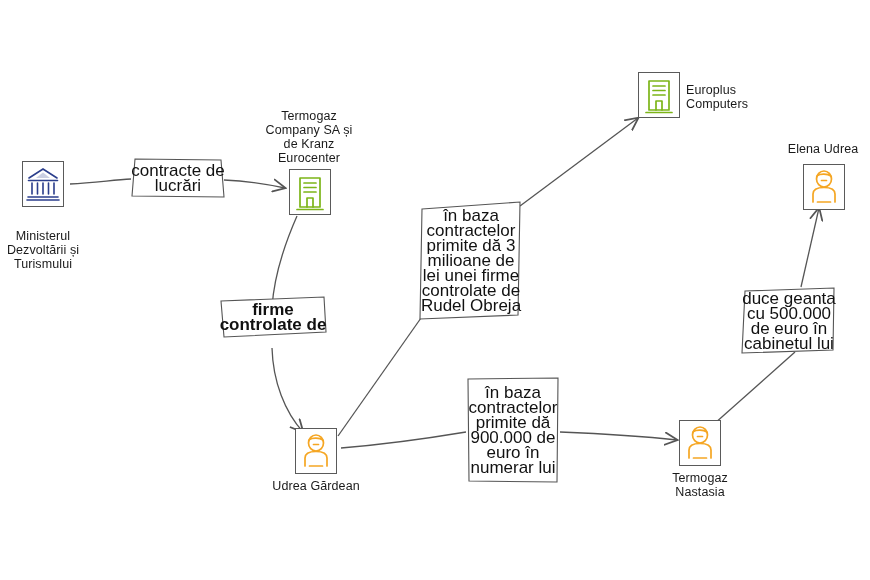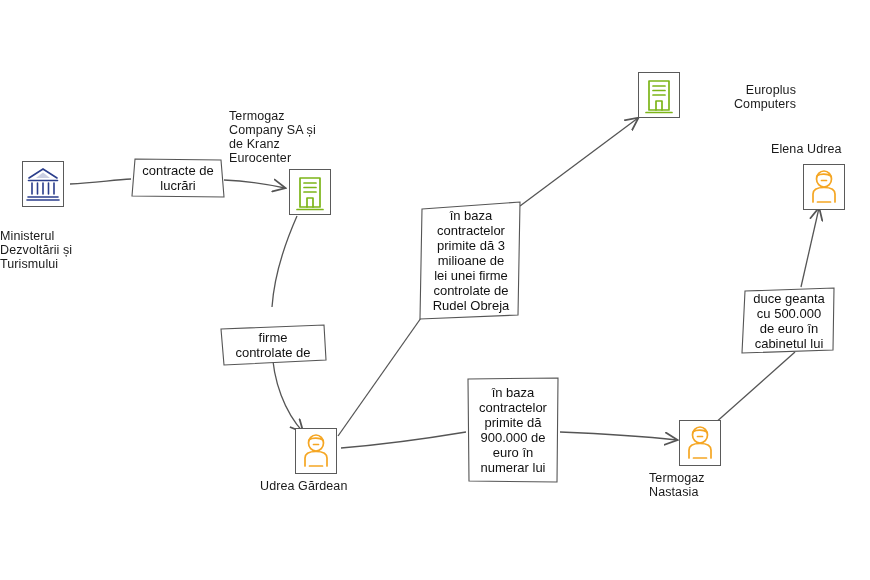--- a/index.html
+++ b/index.html
@@ -33,30 +33,31 @@
     border: 1px solid #5a5a5a;
     background: #ffffff;
     box-sizing: border-box;
   }
   .node-icon svg { display: block; }
   .node-label {
     position: absolute;
     font-size: 12.5px;
     color: #1a1a1a;
     line-height: 14px;
+    text-align: center;
     white-space: pre;
     letter-spacing: 0.1px;
   }
   .node-label.left-align {
-    text-align: right;
+    text-align: left;
     white-space: pre;
   }
   .edge-label {
     position: absolute;
-    font-size: 13px;
+    font-size: 17px;
     color: #111111;
     line-height: 15px;
     text-align: center;
     white-space: pre;
     display: flex;
     align-items: center;
     justify-content: center;
   }
   .edge-label .lbl-text {
     position: relative;
@@ -200,21 +201,21 @@
   </div>
 
   <div class="edge-label" style="left:131px; top:157px; width:94px; height:42px;">
     <svg width="94" height="42" viewBox="0 0 94 42" xmlns="http://www.w3.org/2000/svg">
       <polygon points="4,2 90,3 93,40 1,39" fill="#ffffff" stroke="#555555" stroke-width="1.1"></polygon>
     </svg>
     <span class="lbl-text">contracte de
 lucrări</span>
   </div>
 
-  <div class="edge-label" style="left:219px; top:324px; width:108px; height:42px;">
+  <div class="edge-label" style="left:219px; top:296px; width:108px; height:42px;font-weight:bold;">
     <svg width="108" height="42" viewBox="0 0 108 42" xmlns="http://www.w3.org/2000/svg">
       <polygon points="2,5 105,1 107,36 5,41" fill="#ffffff" stroke="#555555" stroke-width="1.1"></polygon>
     </svg>
     <span class="lbl-text">firme
 controlate de</span>
   </div>
 
   <div class="edge-label" style="left:419px; top:200px; width:104px; height:120px;">
     <svg width="104" height="120" viewBox="0 0 104 120" xmlns="http://www.w3.org/2000/svg">
       <polygon points="3,9 101,2 99,115 1,119" fill="#ffffff" stroke="#555555" stroke-width="1.1"></polygon>

